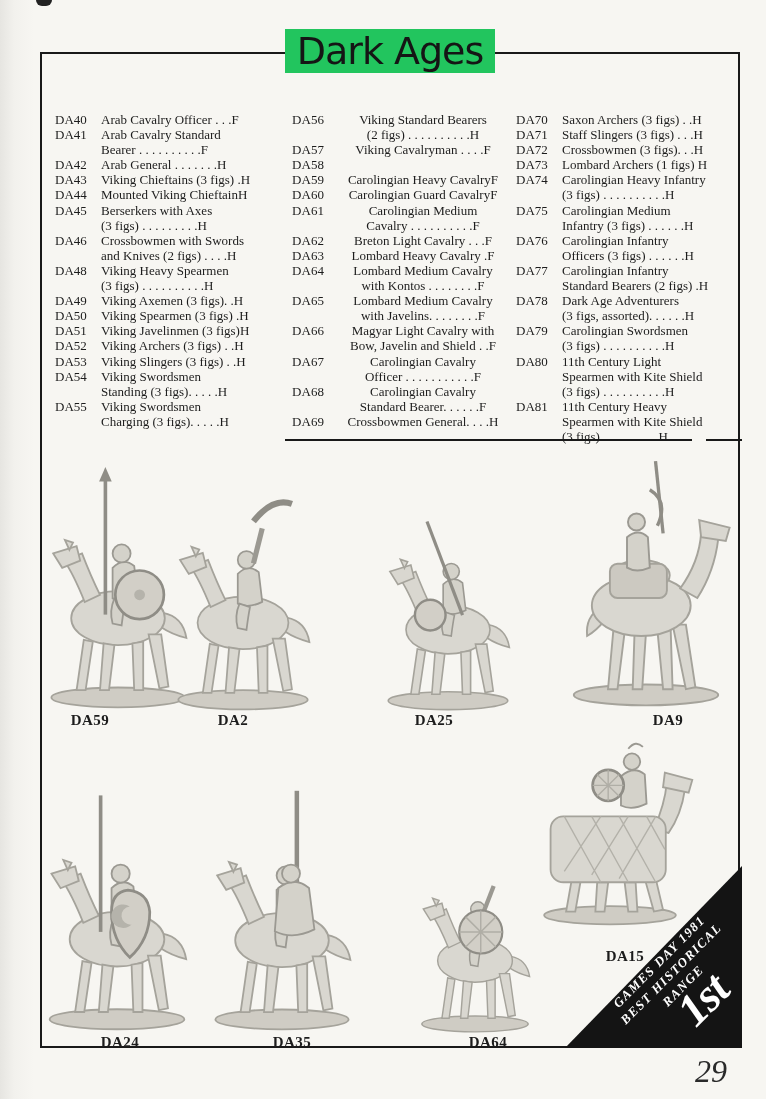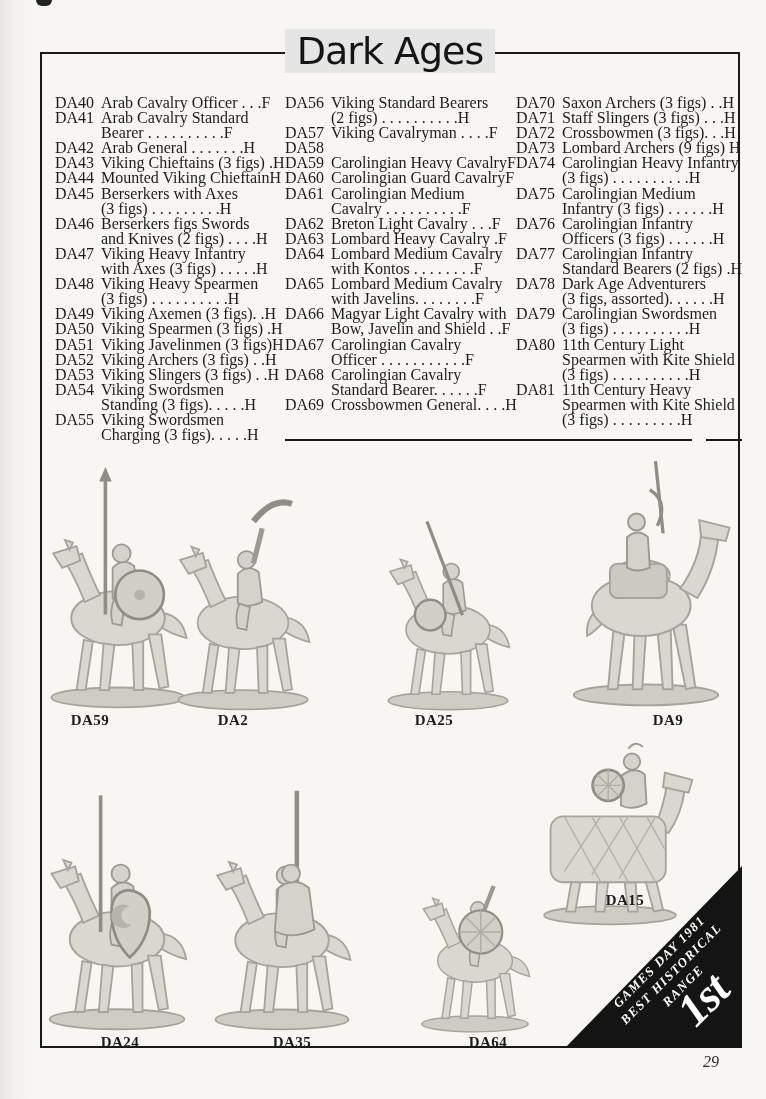--- a/index.html
+++ b/index.html
@@ -11,25 +11,25 @@
   .frame{
     position:absolute;left:40px;top:52px;width:700px;height:996px;
     border:2px solid #191919;box-sizing:border-box;background:transparent;
   }
   .scan-mark{position:absolute;left:36px;top:0;width:16px;height:6px;background:#222;border-radius:0 0 6px 6px;}
   .title{
     position:absolute;left:240px;top:30px;width:300px;text-align:center;
     font-family:"DejaVu Sans",sans-serif;font-size:38px;line-height:42px;
     letter-spacing:-1px;color:#151515;
   }
-  .title span{background:#e5e5e5;padding:0 12px;}
+  .title span{background:#22c55e;padding:0 12px;}
   
-  .col{position:absolute;top:95px;width:230px;font-size:16px;line-height:15.1px;}
+  .col{position:absolute;top:112px;width:230px;font-size:13px;line-height:15.1px;}
   .col-0{left:55px;}
-  .col-1{left:285px;}
+  .col-1{left:285px;text-align:center;}
   .col-2{left:516px;}
   .entry{display:flex;}
   .code{flex:0 0 46px;white-space:nowrap;}
   .lines{flex:1;min-width:0;}
   .line{display:block;white-space:nowrap;}
   .sep{position:absolute;height:0;border-top:2px solid #191919;}
   .sep1{left:285px;top:439px;width:407px;}
   .sep2{left:706px;top:439px;width:36px;}
   
   .photo{position:absolute;margin:0;padding:0;}
@@ -50,21 +50,21 @@
     font-style:italic;font-weight:bold;font-size:13px;line-height:17px;letter-spacing:1.5px;
   }
   .banner-lines span{display:block;}
   .banner-rank{
     position:absolute;left:93px;top:106px;width:90px;height:56px;text-align:center;
     transform:rotate(-45deg);
     font-style:italic;font-weight:bold;font-size:46px;line-height:56px;letter-spacing:-1px;
   }
   .page-number{
     position:absolute;left:680px;top:1053px;width:62px;text-align:center;
-    font-style:italic;font-size:16px;color:#2a2a2a;
+    font-style:italic;font-size:32px;color:#2a2a2a;
   }
 </style>
 </head>
 <body>
 
 <svg width="0" height="0" style="position:absolute" aria-hidden="true">
   <defs>
     <g id="g-base">
         <ellipse cx="100" cy="256" rx="74" ry="11" fill="#cfccc4" stroke="#a5a39b" stroke-width="2"></ellipse>
       </g>
@@ -128,29 +128,22 @@
       <div class="entry">
         <span class="code">DA45</span>
         <span class="lines">
           <span class="line">Berserkers with Axes</span>
           <span class="line">(3 figs) . . . . . . . . .H</span>
         </span>
       </div>
       <div class="entry">
         <span class="code">DA46</span>
         <span class="lines">
-          <span class="line">Berserkers figs Swords</span>
+          <span class="line">Crossbowmen with Swords</span>
           <span class="line">and Knives (2 figs) . . . .H</span>
-        </span>
-      </div>
-      <div class="entry">
-        <span class="code">DA47</span>
-        <span class="lines">
-          <span class="line">Viking Heavy Infantry</span>
-          <span class="line">with Axes (3 figs) . . . . .H</span>
         </span>
       </div>
       <div class="entry">
         <span class="code">DA48</span>
         <span class="lines">
           <span class="line">Viking Heavy Spearmen</span>
           <span class="line">(3 figs) . . . . . . . . . .H</span>
         </span>
       </div>
       <div class="entry">
@@ -303,21 +296,21 @@
       </div>
       <div class="entry">
         <span class="code">DA72</span>
         <span class="lines">
           <span class="line">Crossbowmen (3 figs). . .H</span>
         </span>
       </div>
       <div class="entry">
         <span class="code">DA73</span>
         <span class="lines">
-          <span class="line">Lombard Archers (9 figs) H</span>
+          <span class="line">Lombard Archers (1 figs) H</span>
         </span>
       </div>
       <div class="entry">
         <span class="code">DA74</span>
         <span class="lines">
           <span class="line">Carolingian Heavy Infantry</span>
           <span class="line">(3 figs) . . . . . . . . . .H</span>
         </span>
       </div>
       <div class="entry">
@@ -483,21 +476,21 @@
         <path d="M120,14 q8,-10 16,-2" fill="none"></path>
       </g>
       <circle cx="98" cy="54" r="17" fill="#d2cfc7" stroke="#8f8d86" stroke-width="3"></circle>
       <path d="M98,37 v34 M81,54 h34 M86,42 l24,24 M86,66 l24,-24" stroke="#b0aea6" stroke-width="1.5"></path>
     </svg>
   </figure>
 
   <div class="photo-label" style="left:75px;top:1034px">DA24</div>
   <div class="photo-label" style="left:247px;top:1034px">DA35</div>
   <div class="photo-label" style="left:443px;top:1034px">DA64</div>
-  <div class="photo-label" style="left:580px;top:892px">DA15</div>
+  <div class="photo-label" style="left:580px;top:948px">DA15</div>
 
   <div class="banner">
     <div class="banner-lines">
       <span>GAMES DAY 1981</span>
       <span>BEST HISTORICAL</span>
       <span>RANGE</span>
     </div>
     <div class="banner-rank">1st</div>
   </div>
 

